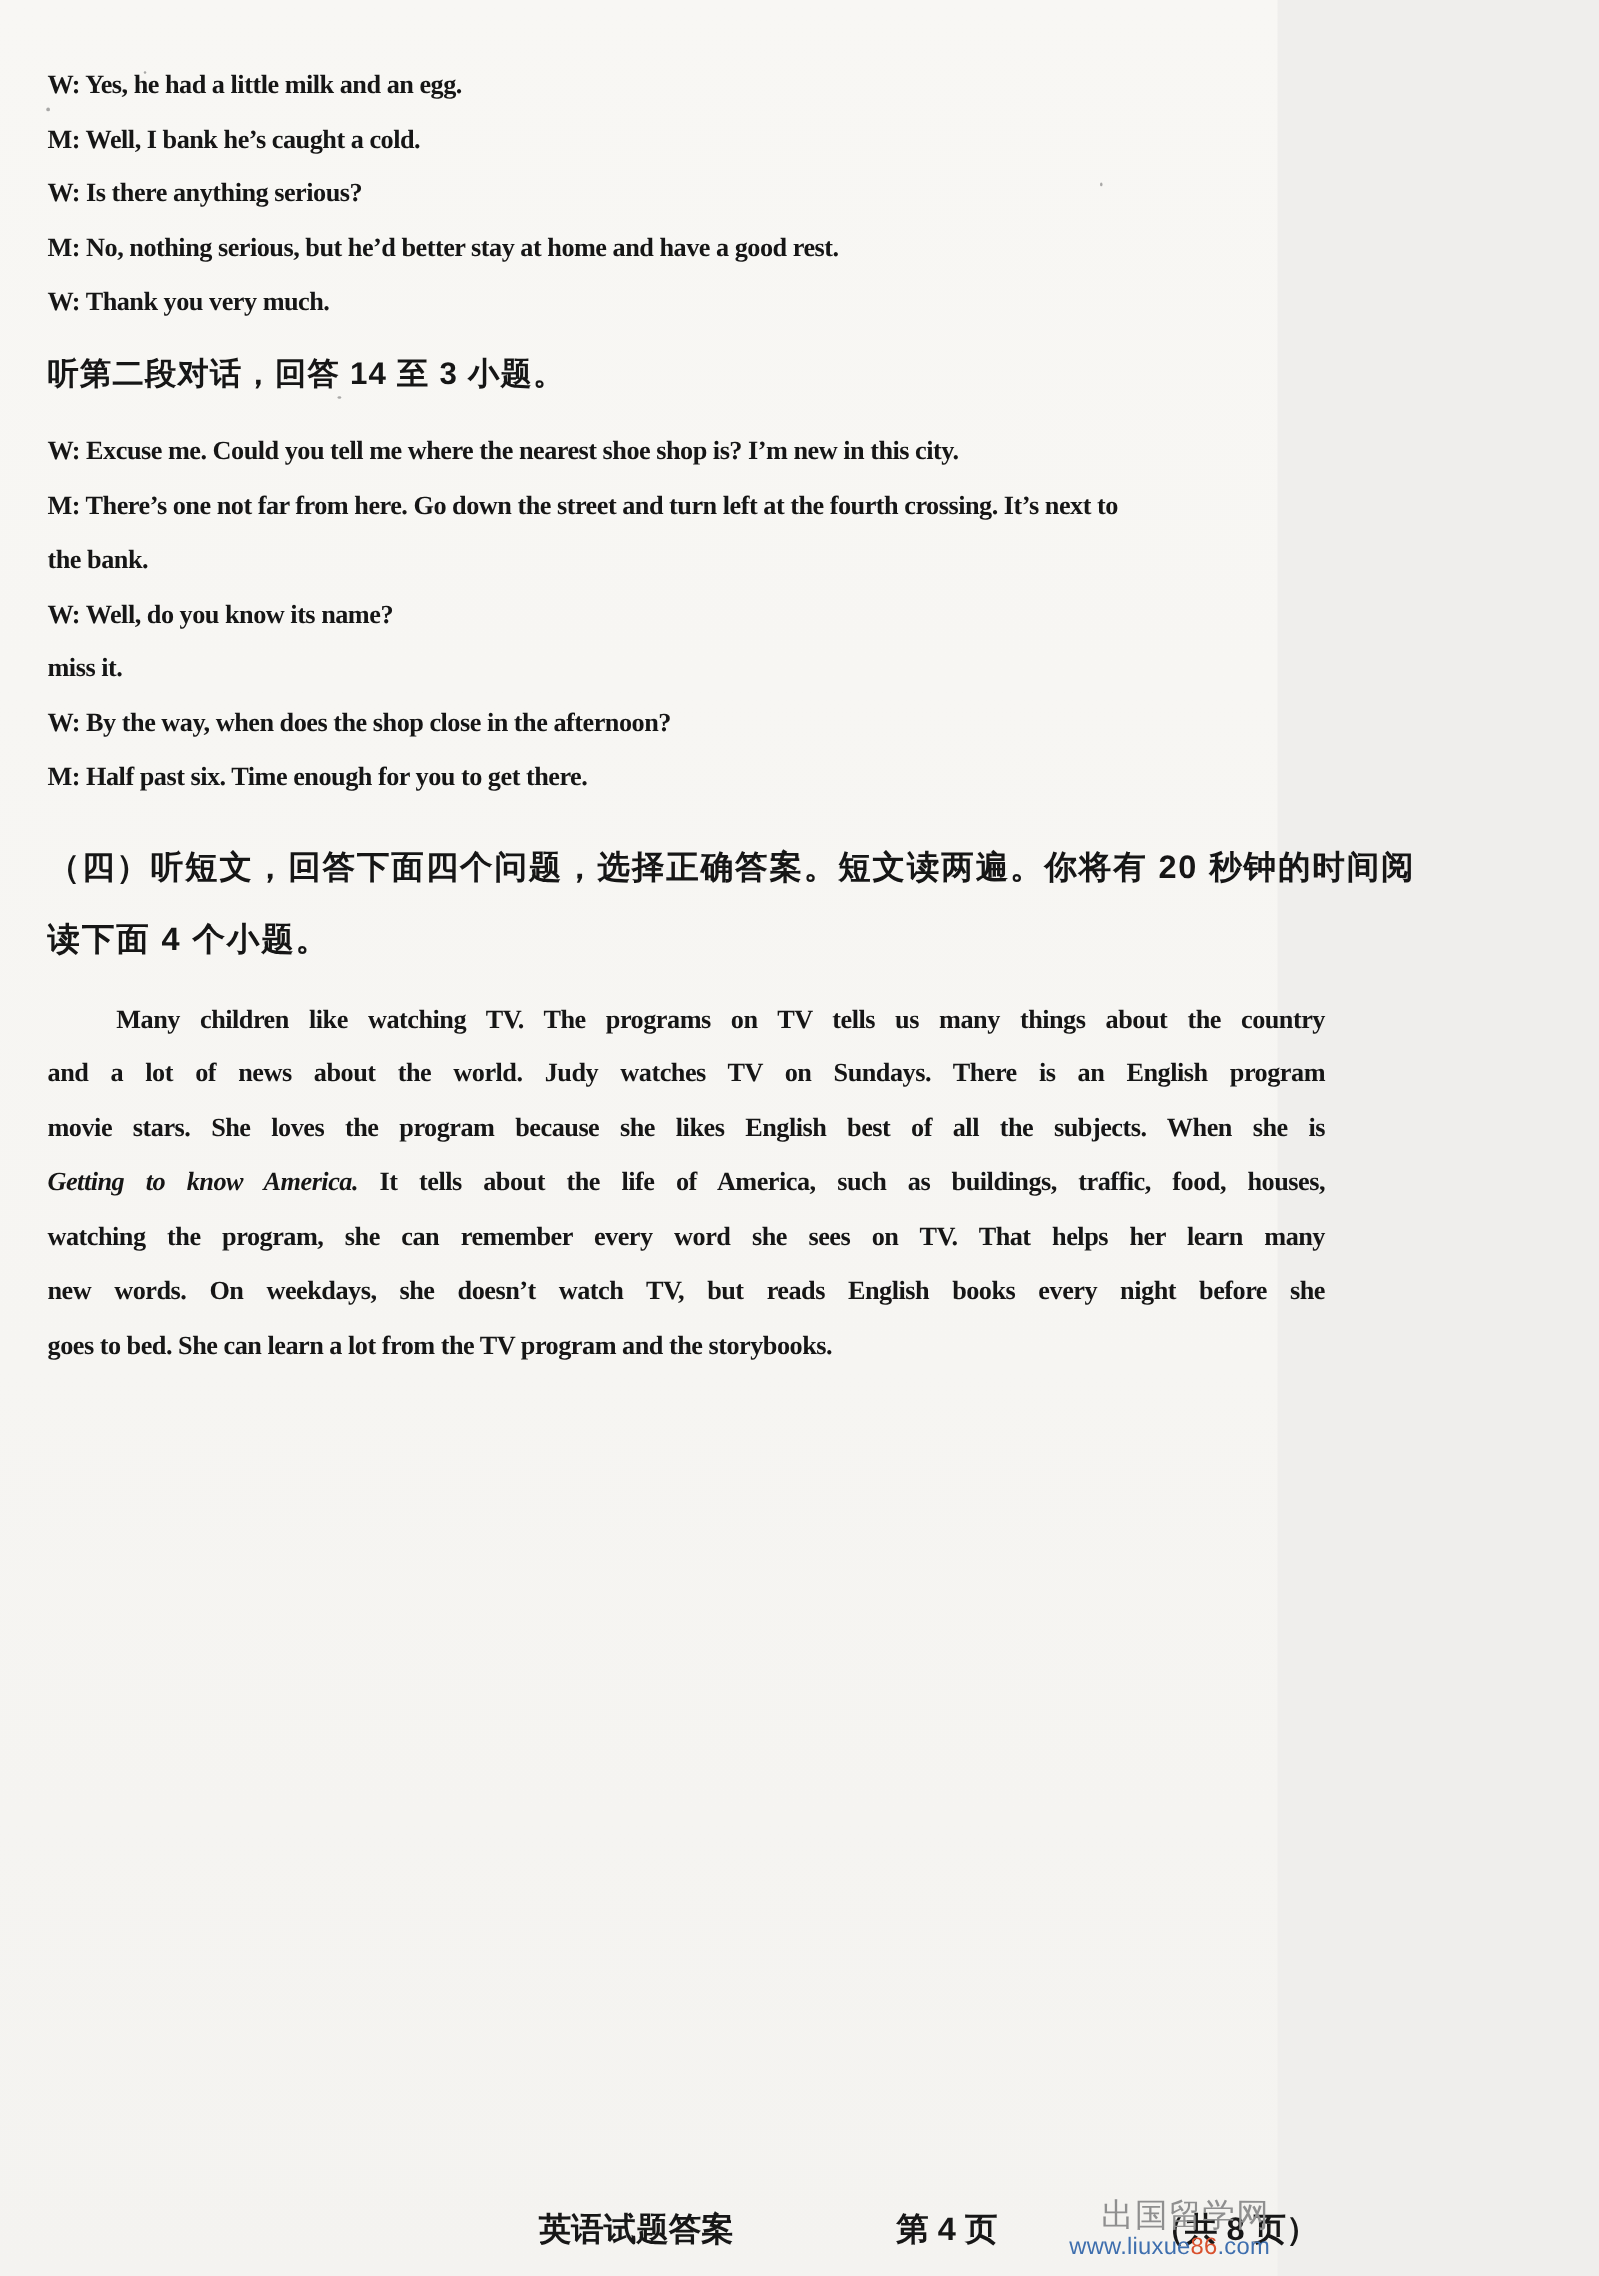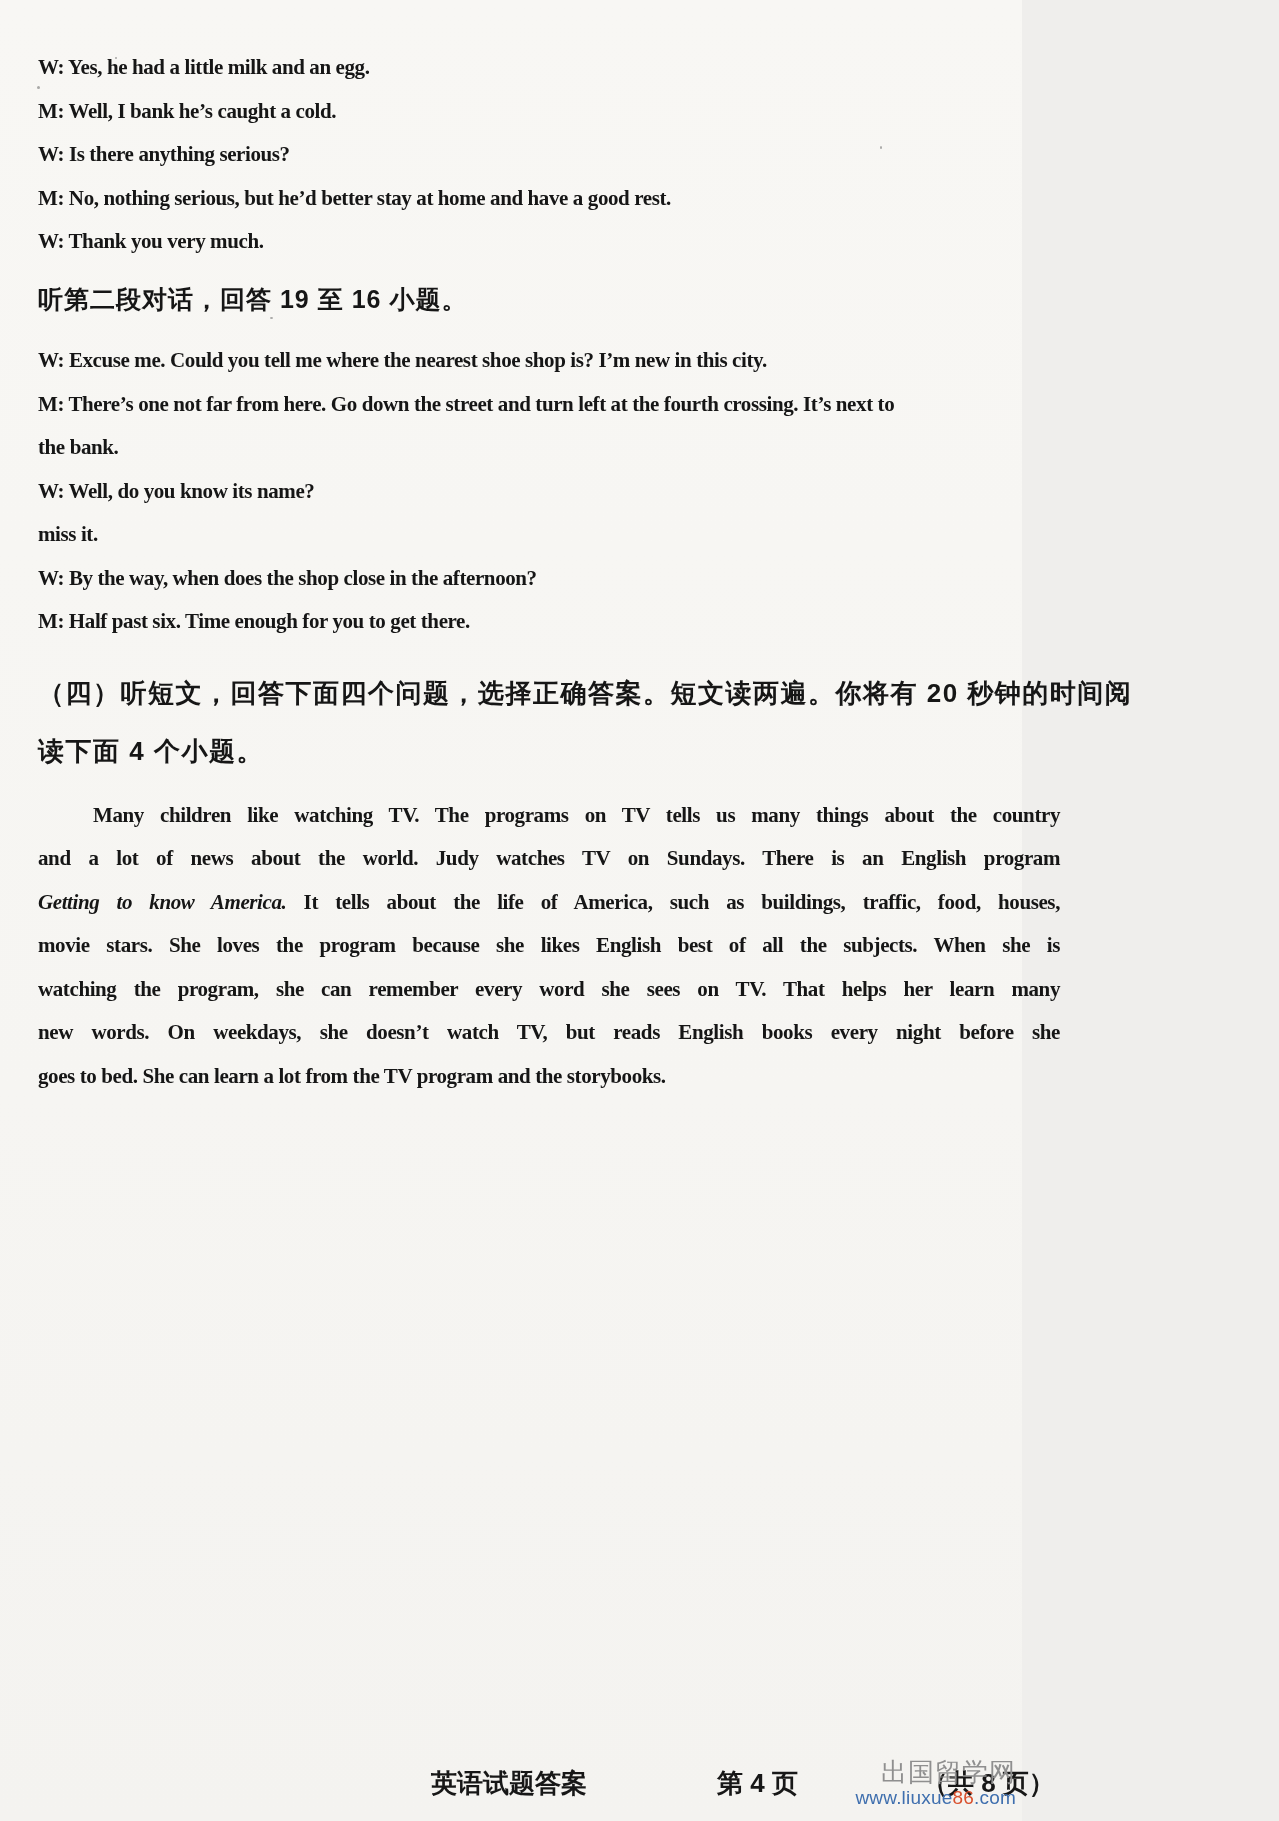--- a/index.html
+++ b/index.html
@@ -89,43 +89,43 @@
 
     <div>
         <div class="line">W: Yes, he had a little milk and an egg.</div>
         <div class="line">M: Well, I bank he’s caught a cold.</div>
         <div class="line">W: Is there anything serious?</div>
         <div class="line">M: No, nothing serious, but he’d better stay at home and have a good rest.</div>
         <div class="line">W: Thank you very much.</div>
       </div>
 
     <div class="sec-heading">
-      <div class="cjk-line">听第二段对话，回答 19 至 16 小题。</div>
+      <div class="cjk-line">听第二段对话，回答 14 至 3 小题。</div>
     </div>
 
     <div>
         <div class="line">W: Excuse me. Could you tell me where the nearest shoe shop is? I’m new in this city.</div>
         <div class="line">M: There’s one not far from here. Go down the street and turn left at the fourth crossing. It’s next to</div>
         <div class="line">the bank.</div>
         <div class="line">W: Well, do you know its name?</div>
         <div class="line">miss it.</div>
         <div class="line">W: By the way, when does the shop close in the afternoon?</div>
         <div class="line">M: Half past six. Time enough for you to get there.</div>
       </div>
 
     <div class="sec4">
       <div class="cjk-line">（四）听短文，回答下面四个问题，选择正确答案。短文读两遍。你将有 20 秒钟的时间阅</div>
       <div class="cjk-line">读下面 4 个小题。</div>
     </div>
 
     <div class="para">
         <div class="line justify indent"><span>Many children like watching TV. The programs on TV tells us many things about the country</span></div>
         <div class="line justify"><span>and a lot of news about the world. Judy watches TV on Sundays. There is an English program</span></div>
+        <div class="line justify"><span>movie stars. She loves the program because she likes English best of all the subjects. When she is</span></div>
         <div class="line justify"><span class="it">Getting to know America.</span><span> It tells about the life of America, such as buildings, traffic, food, houses,</span></div>
-        <div class="line justify"><span>movie stars. She loves the program because she likes English best of all the subjects. When she is</span></div>
         <div class="line justify"><span>watching the program, she can remember every word she sees on TV. That helps her learn many</span></div>
         <div class="line justify"><span>new words. On weekdays, she doesn’t watch TV, but reads English books every night before she</span></div>
         <div class="line"><span>goes to bed. She can learn a lot from the TV program and the storybooks.</span></div>
       </div>
 
   </div>
 
   <div class="footer">
     <div class="footer-inner">
       <span>英语试题答案</span>

